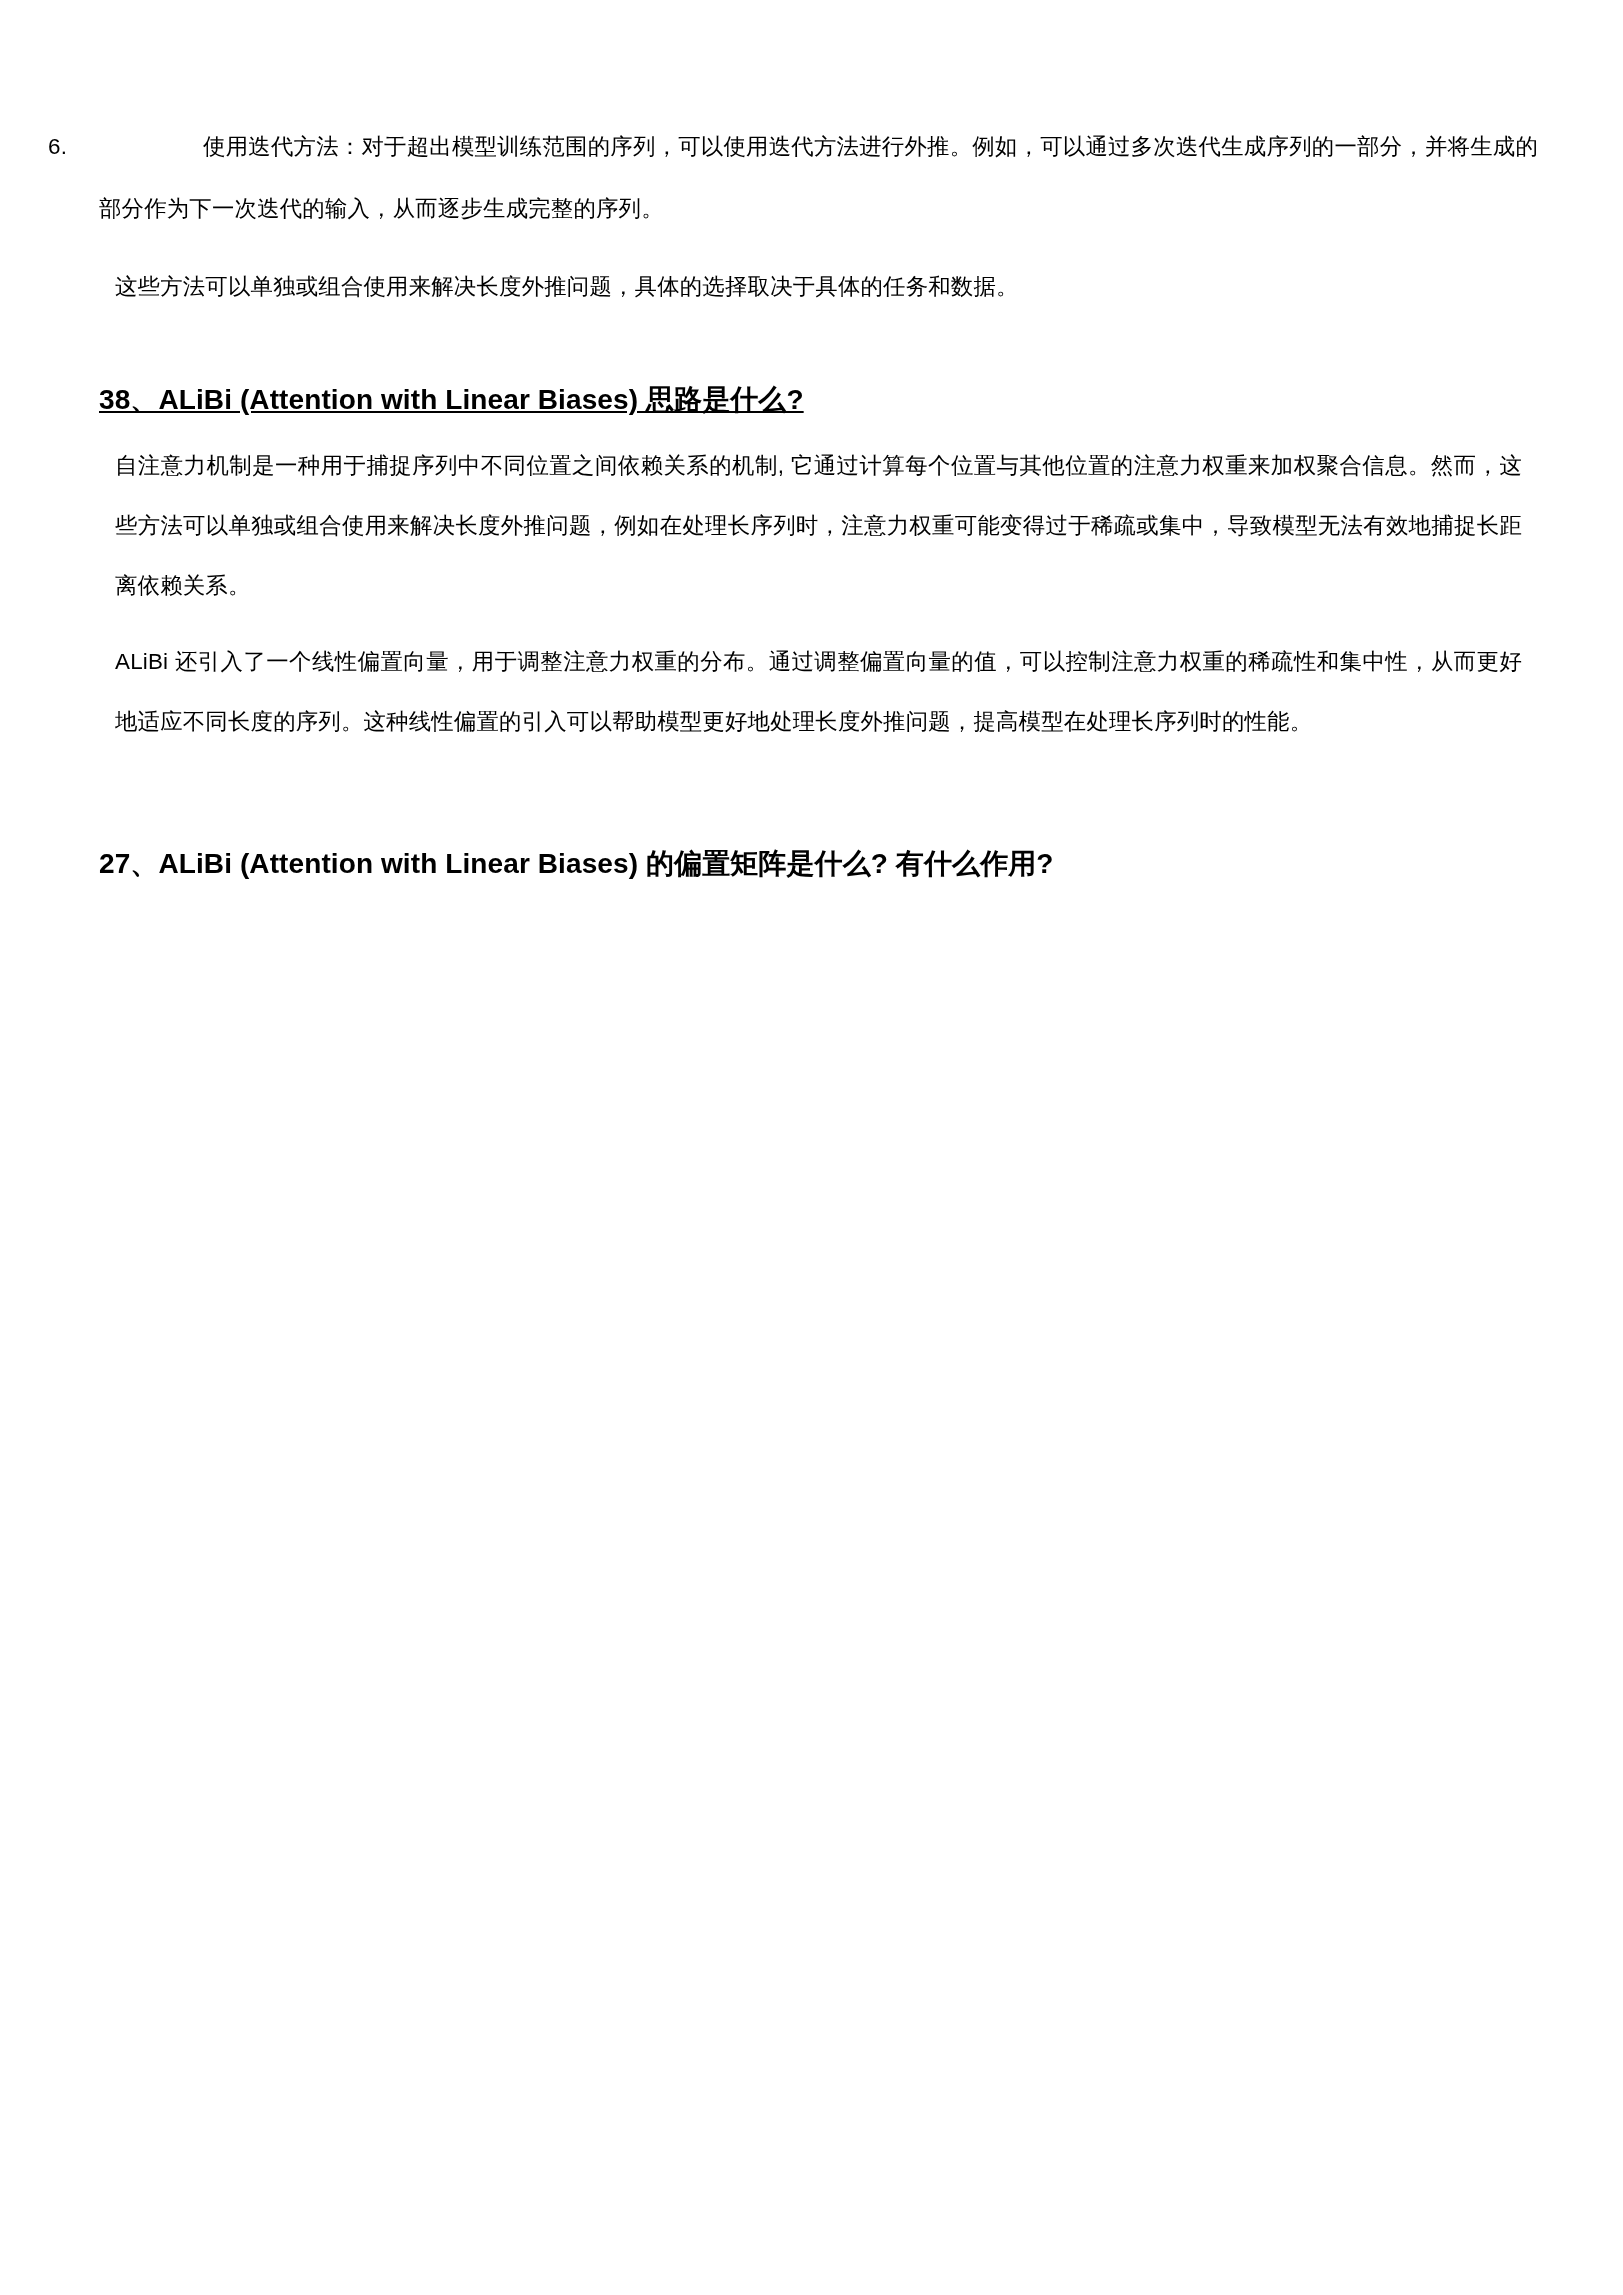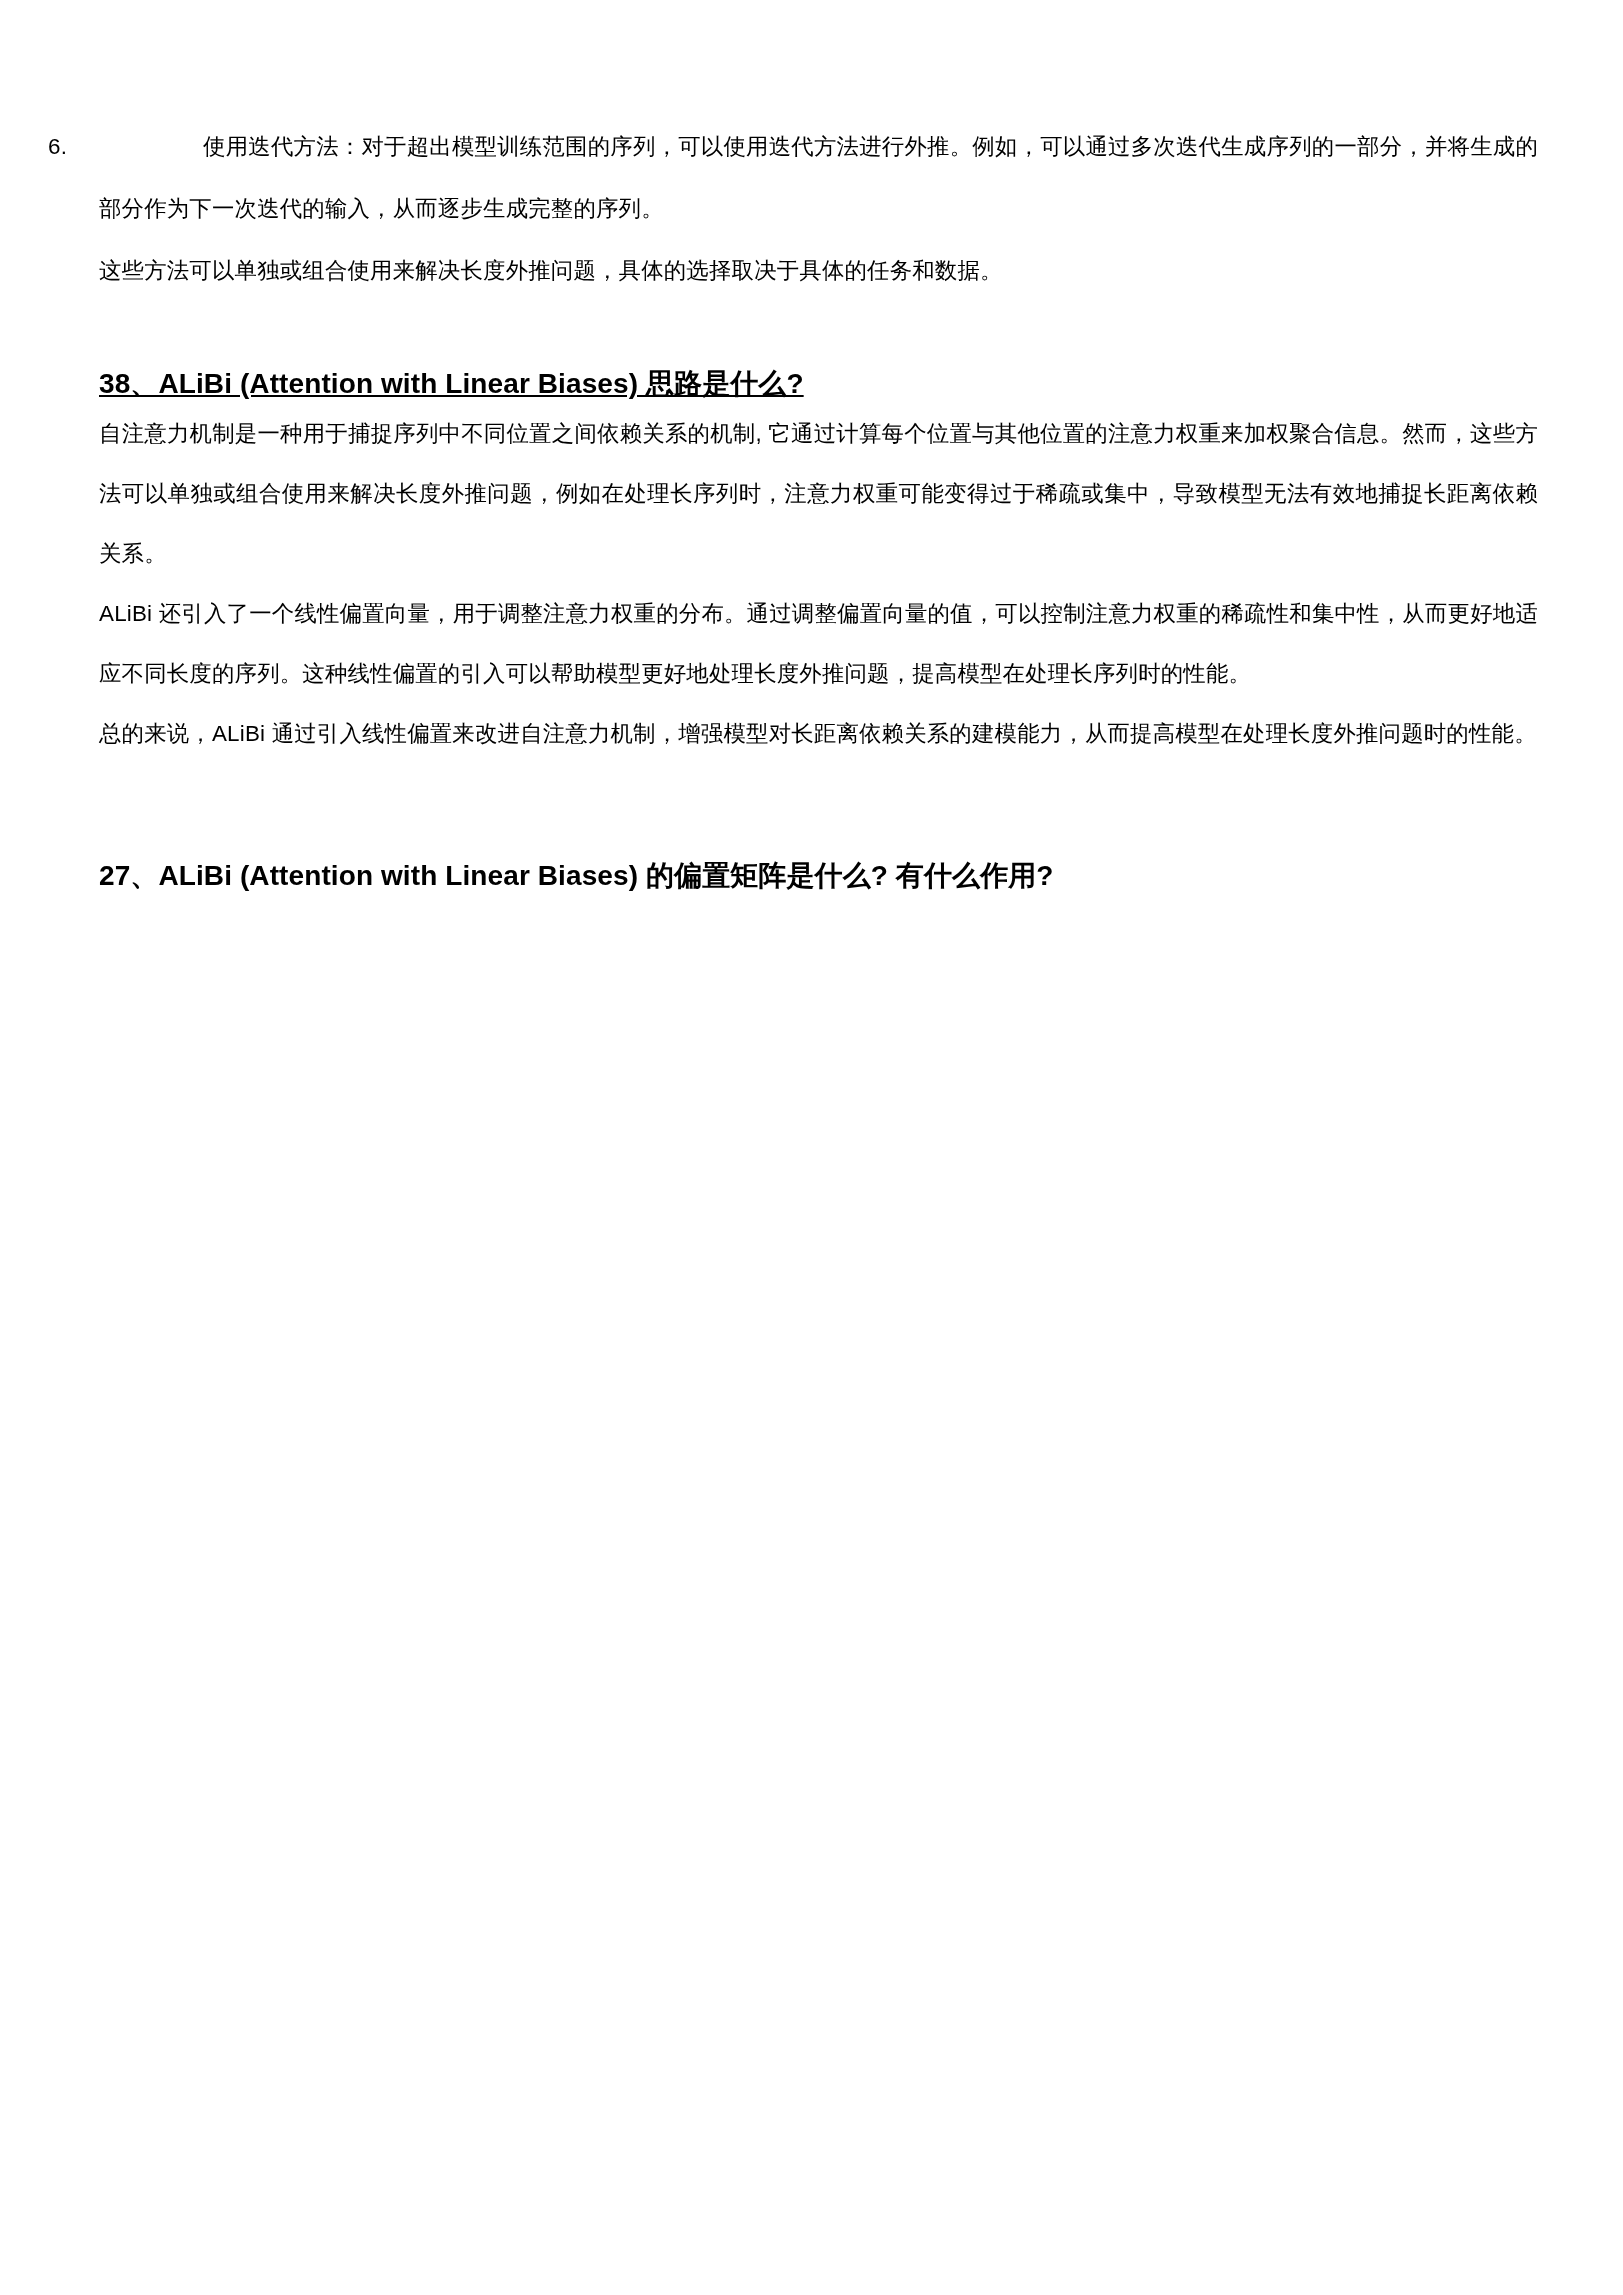--- a/index.html
+++ b/index.html
@@ -44,21 +44,21 @@
     line-height: 62px;
   }
   .list-item .li-body {
     display: block;
   }
   .li-first-indent {
     display: inline-block;
     width: 104px;
   }
   p.body {
-    margin: 0;
+    margin: 16px;
     font-size: 22.4px;
     line-height: 62px;
     letter-spacing: 0.2px;
     text-align: justify;
     text-justify: inter-character;
   }
   p.body.tight {
     line-height: 60px;
   }
   h2.heading {
@@ -94,23 +94,20 @@
 
     <div class="para-block-2">
       <p class="body tight">自注意力机制是一种用于捕捉序列中不同位置之间依赖关系的机制, 它通过计算每个位置与其他位置的注意力权重来加权聚合信息。然而，这些方法可以单独或组合使用来解决长度外推问题，例如在处理长序列时，注意力权重可能变得过于稀疏或集中，导致模型无法有效地捕捉长距离依赖关系。</p>
     </div>
 
 
     <div class="para-block-2">
       <p class="body tight">ALiBi 还引入了一个线性偏置向量，用于调整注意力权重的分布。通过调整偏置向量的值，可以控制注意力权重的稀疏性和集中性，从而更好地适应不同长度的序列。这种线性偏置的引入可以帮助模型更好地处理长度外推问题，提高模型在处理长序列时的性能。</p>
     </div>
 
-    <div class="para-block-2">
-      <p class="body tight">总的来说，ALiBi 通过引入线性偏置来改进自注意力机制，增强模型对长距离依赖关系的建模能力，从而提高模型在处理长度外推问题时的性能。</p>
-    </div>
 
     <div class="heading-39-block">
       <h2 class="heading">27、ALiBi (Attention with Linear Biases) 的偏置矩阵是什么? 有什么作用?</h2>
     </div>
 
 
   </div>
 </div>
 
 

